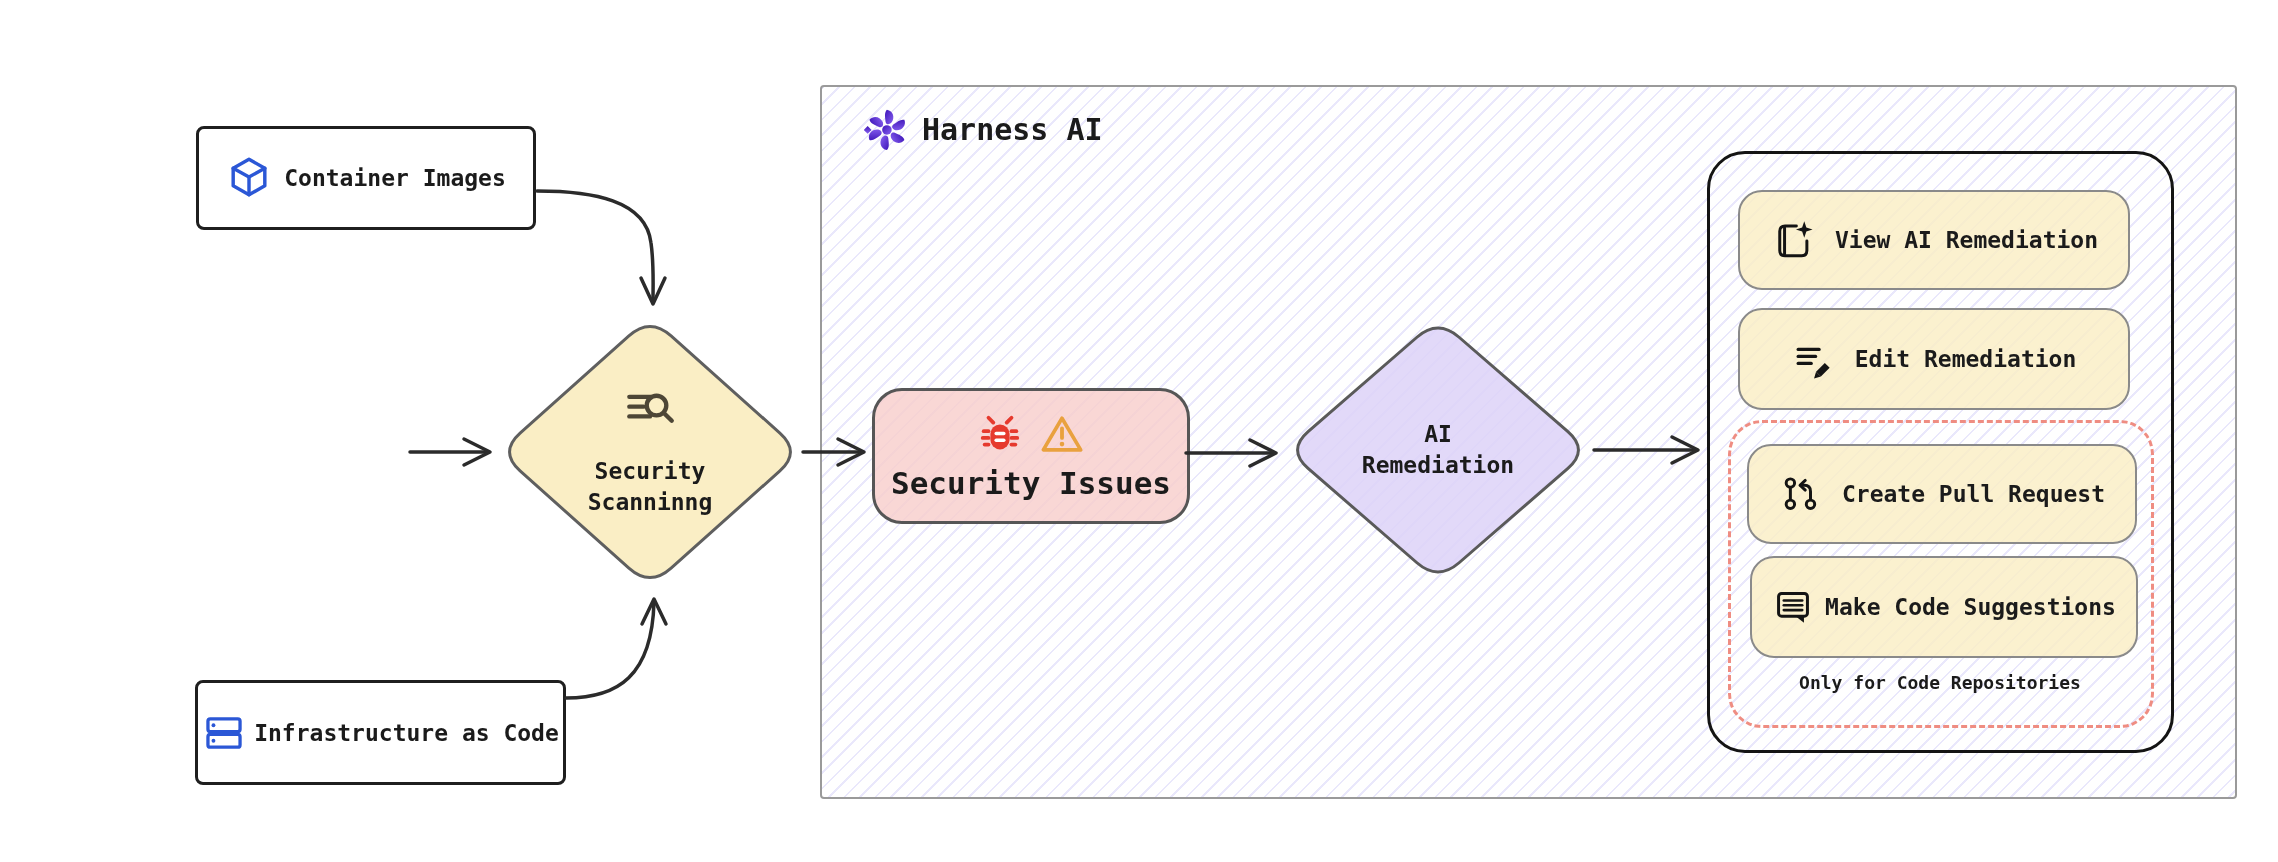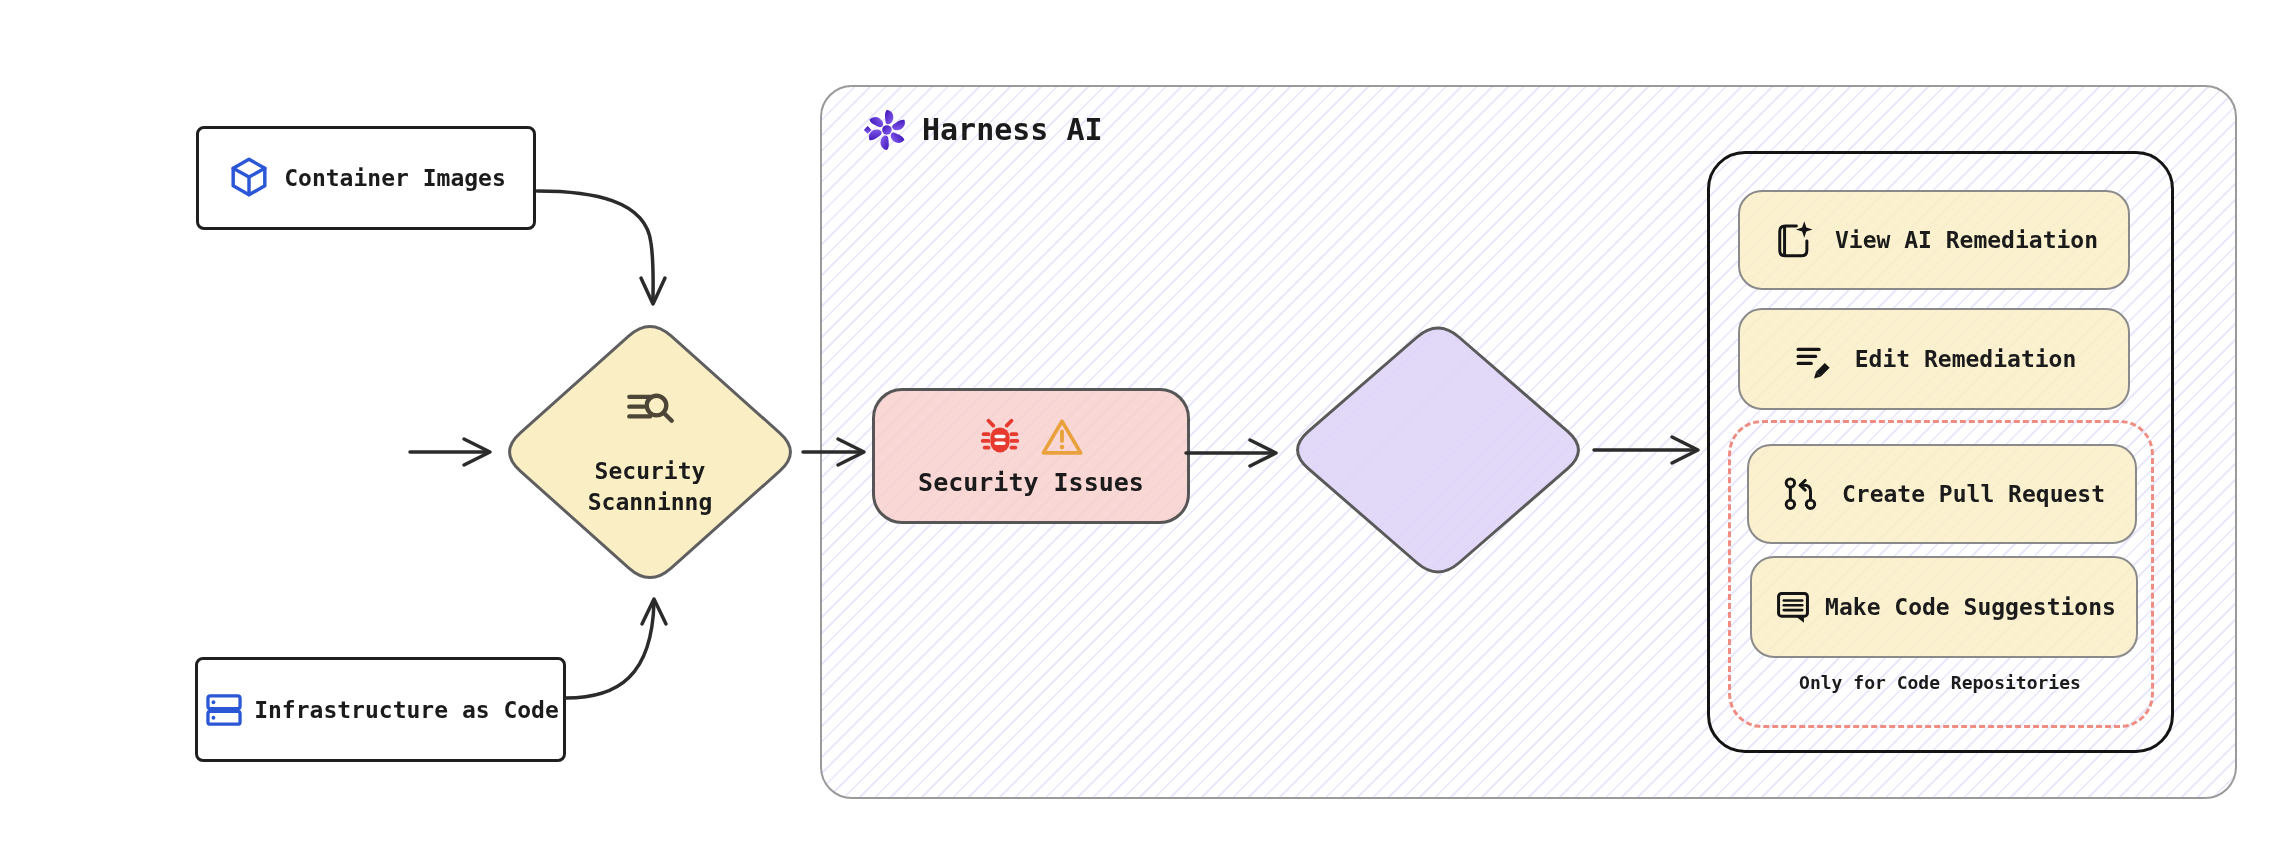--- a/index.html
+++ b/index.html
@@ -5,39 +5,39 @@
   html,body{margin:0;padding:0;background:#ffffff;}
   .canvas{position:relative;width:2278px;height:862px;background:#ffffff;overflow:hidden;
           font-family:"DejaVu Sans Mono","Liberation Mono",monospace;color:#1b1b1b;}
   .abs{position:absolute;}
   
   .node{position:absolute;display:flex;align-items:center;justify-content:center;gap:12px;
         background:#ffffff;border:3px solid #1f1f1f;border-radius:8px;
         font-weight:bold;font-size:23px;white-space:nowrap;}
   
   .harness{position:absolute;left:820px;top:85px;width:1413px;height:710px;
-           border:2.5px solid #9a9a9a;border-radius:32px;background-color:#ffffff;
+           border:2.5px solid #9a9a9a;border-radius:4px;background-color:#ffffff;
            background-image:repeating-linear-gradient(135deg,rgba(128,118,235,0.17) 0px,
              rgba(128,118,235,0.17) 1.8px,transparent 1.8px,transparent 11px);}
   .harness-header{position:absolute;left:42px;top:20px;display:flex;align-items:center;gap:14px;
                   font-size:30px;font-weight:bold;}
   
   .panel{position:absolute;left:1707px;top:151px;width:461px;height:596px;
          border:3.5px solid #141414;border-radius:38px;background:transparent;}
   .dashed-group{position:absolute;left:1728px;top:420px;width:420px;height:302px;
          border:3px dashed #ef8d82;border-radius:34px;background:transparent;}
   
   .pill{position:absolute;display:flex;align-items:center;justify-content:center;gap:21px;
         background:rgba(250,238,196,0.82);border:2.5px solid #8a8a8a;border-radius:24px;
         font-weight:bold;font-size:23px;white-space:nowrap;}
   
   .issues{position:absolute;left:872px;top:388px;width:312px;height:130px;
           background:rgba(247,205,202,0.80);border:3px solid #565656;border-radius:30px;
           display:flex;flex-direction:column;align-items:center;justify-content:center;gap:7px;
-          font-weight:bold;font-size:25px;}
+          font-weight:bold;font-size:31px;}
   .issues-icons{display:flex;align-items:center;gap:16px;}
   
   .diamond-content{position:absolute;display:flex;flex-direction:column;align-items:center;
           justify-content:center;text-align:center;font-weight:bold;font-size:23px;line-height:1.35;}
   .diamond-content .scan-gap{height:20px;}
   .arrows{position:absolute;left:0;top:0;pointer-events:none;}
   .note{position:absolute;left:1748px;top:672px;width:384px;text-align:center;
         font-weight:bold;font-size:18px;}
 </style>
 </head>
@@ -77,21 +77,21 @@
       <g fill="none" stroke="#2b57d6" stroke-width="3.6" stroke-linejoin="round" stroke-linecap="round">
         <path d="M24 4.5 L40.5 13.8 V32.2 L24 41.5 L7.5 32.2 V13.8 Z"></path>
         <path d="M7.5 13.8 L24 23 L40.5 13.8"></path>
         <path d="M24 23 V41.5"></path>
       </g>
     </svg>
     <span>Container Images</span>
   </div>
 
 
-  <div class="node" style="left:195px;top:657px;width:365px;height:99px;gap:8px">
+  <div class="node" style="left:195px;top:680px;width:365px;height:99px;gap:8px">
     <svg width="44" height="44" viewBox="0 0 48 48">
       <g fill="none" stroke="#2b57d6" stroke-width="3.6">
         <rect x="6.5" y="8.5" width="35" height="14" rx="2.5"></rect>
         <rect x="6.5" y="25.5" width="35" height="14" rx="2.5"></rect>
       </g>
       <circle cx="12.5" cy="15.5" r="2.1" fill="#2b57d6"></circle>
       <circle cx="12.5" cy="32.5" r="2.1" fill="#2b57d6"></circle>
     </svg>
     <span>Infrastructure as Code</span>
   </div>
@@ -140,20 +140,24 @@
         <circle cx="24" cy="33.5" r="2.4" fill="#e9a13e"></circle>
       </svg>
     </div>
     <span>Security Issues</span>
   </div>
 
   <svg class="abs" style="left:1283px;top:315px" width="310" height="270" viewBox="0 0 310 278" preserveAspectRatio="none">
     <path d="M176.1 22.9 L284.9 120.1 Q306 139 284.9 157.9 L176.1 255.1 Q155 274 133.9 255.1
              L25.1 157.9 Q4 139 25.1 120.1 L133.9 22.9 Q155 4 176.1 22.9 Z" fill="#ddd2f8" fill-opacity="0.85" stroke="#5a5a5a" stroke-width="3"></path>
   </svg>
+  <div class="diamond-content" style="left:1283px;top:315px;width:310px;height:270px">
+    <span>AI</span>
+    <span>Remediation</span>
+  </div>
 
   <div class="pill" style="left:1738px;top:190px;width:388px;height:96px">
     <svg width="44" height="42" viewBox="0 0 50 48">
       <g fill="none" stroke="#141414" stroke-width="3.4" stroke-linecap="round" stroke-linejoin="round">
         <path d="M30 8 H17 Q11 8 11 14 V36 Q11 42 17 42 H36 Q42 42 42 36 V25"></path>
         <path d="M16.5 10 V40"></path>
       </g>
       <path d="M39 2.5 L41.4 9.6 L48.5 12 L41.4 14.4 L39 21.5 L36.6 14.4 L29.5 12 L36.6 9.6 Z" fill="#141414"></path>
     </svg>
     <span>View AI Remediation</span>

